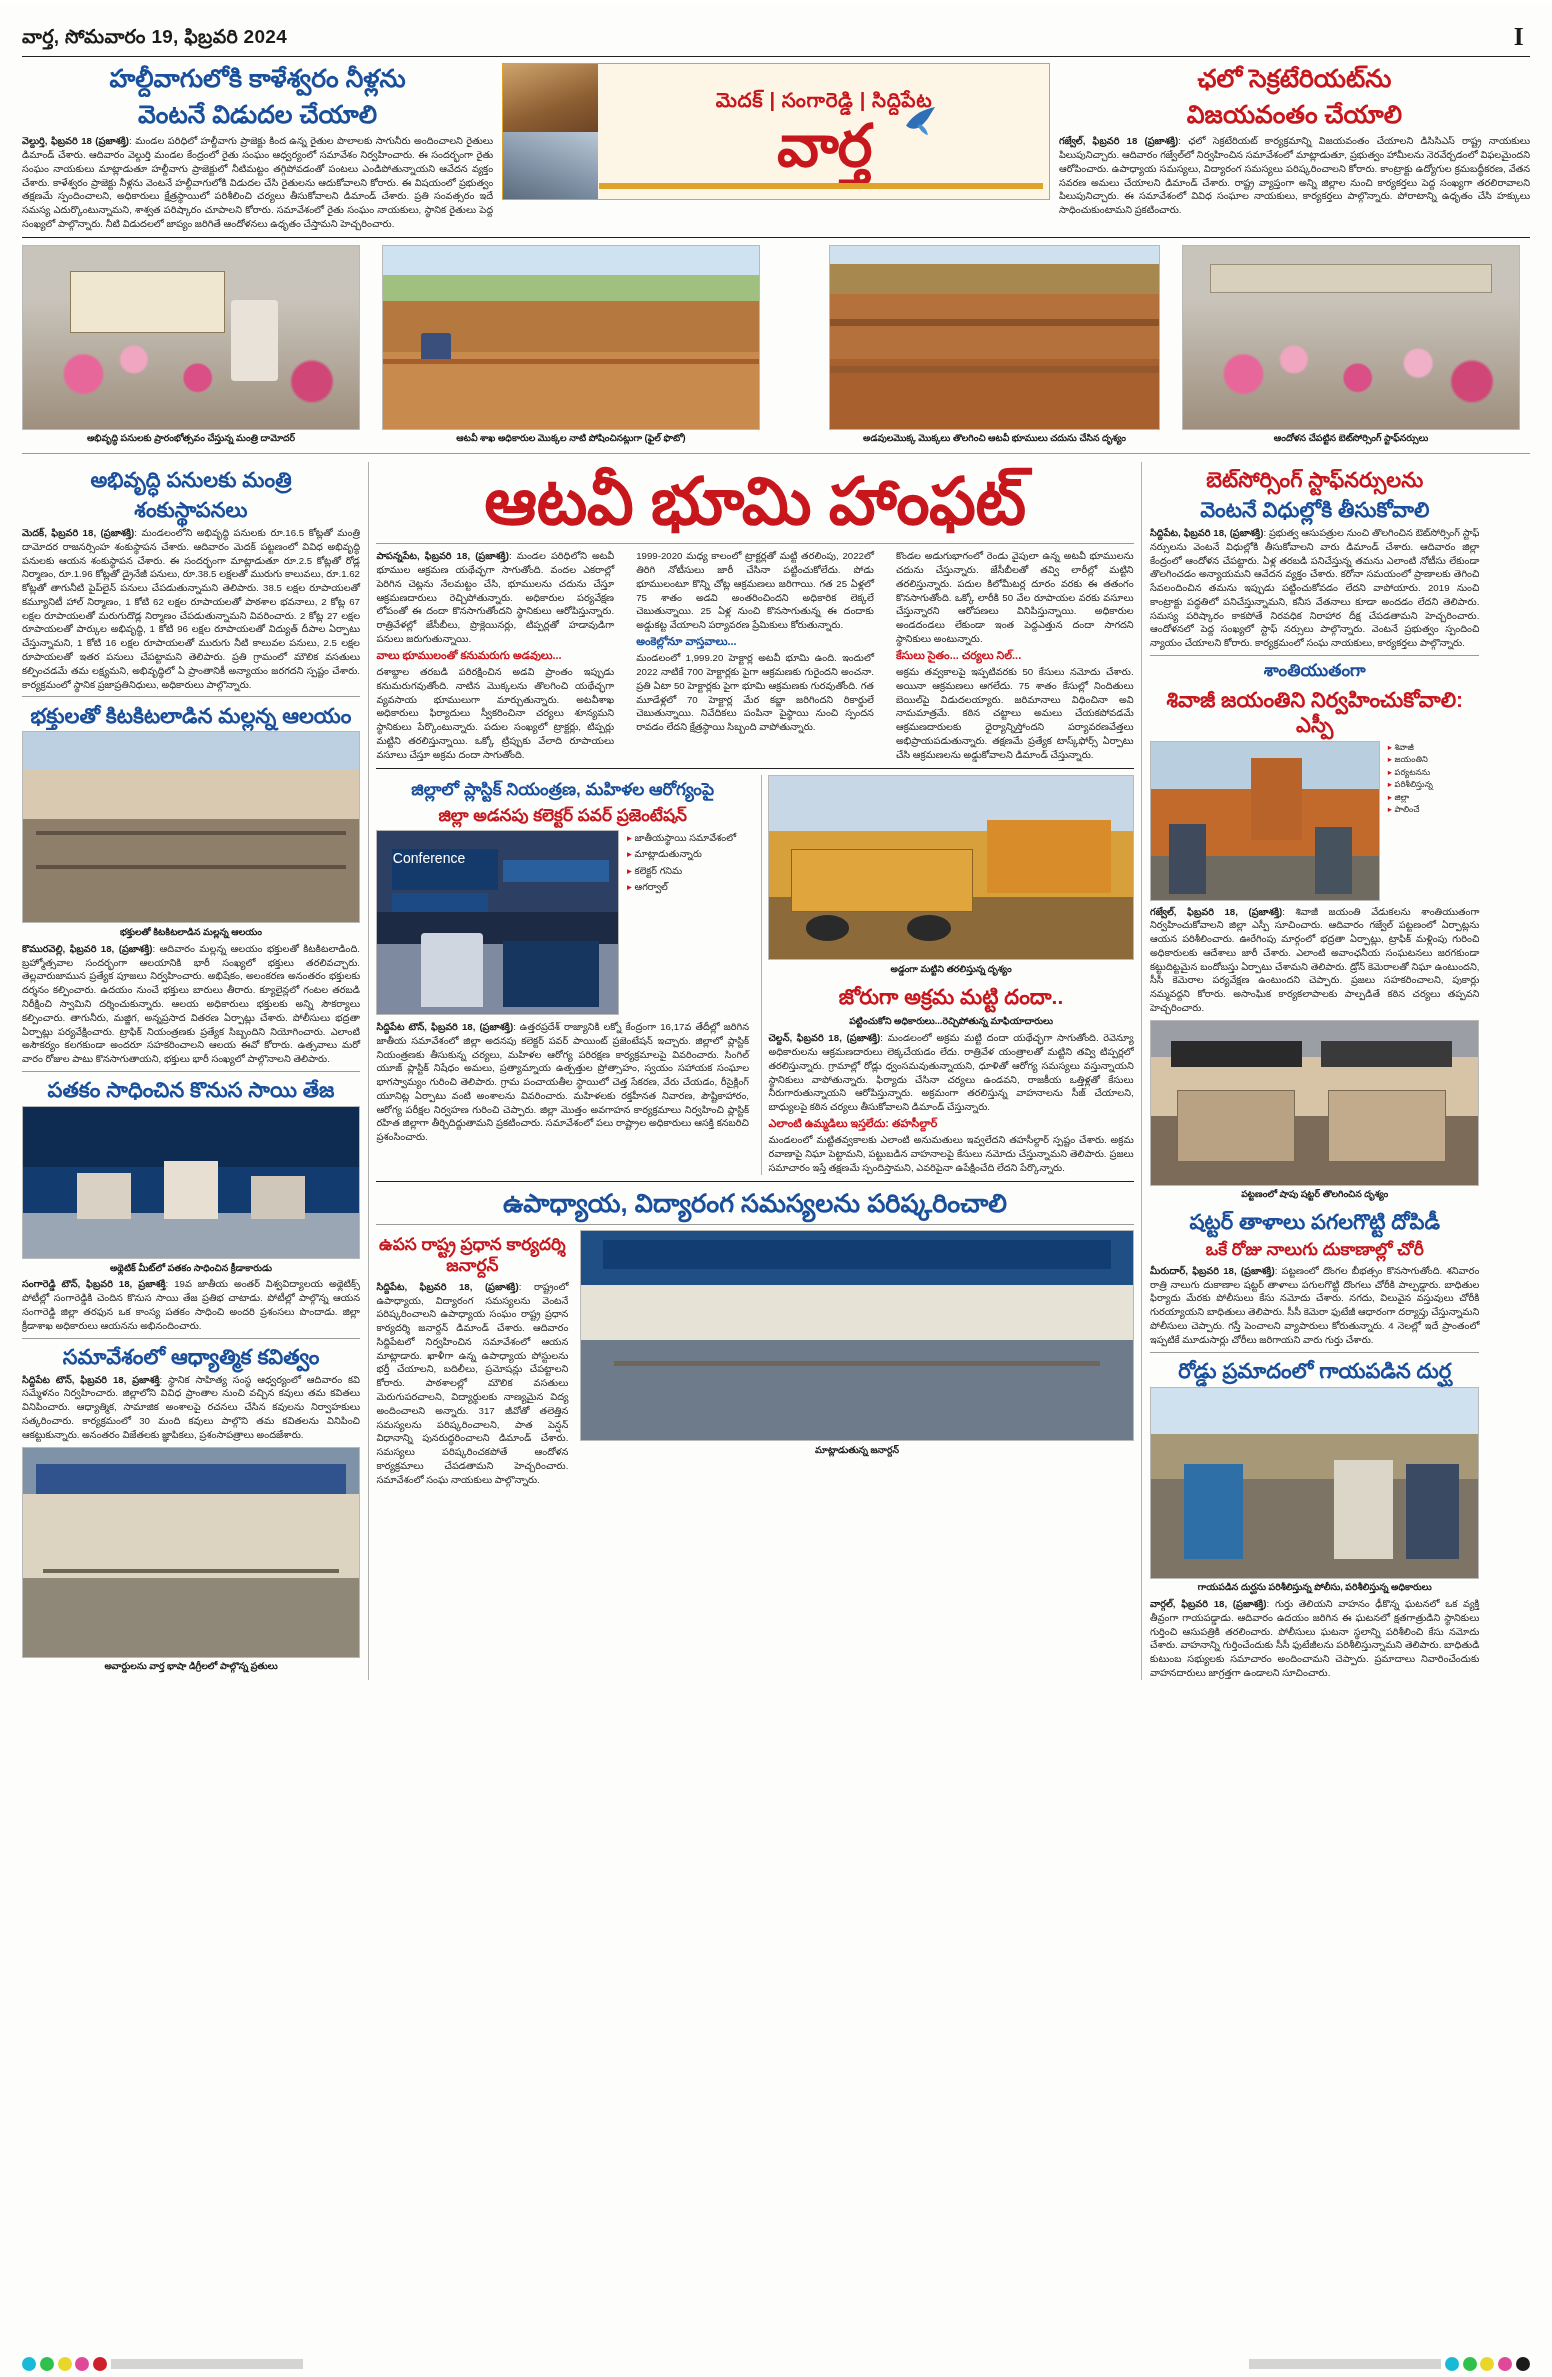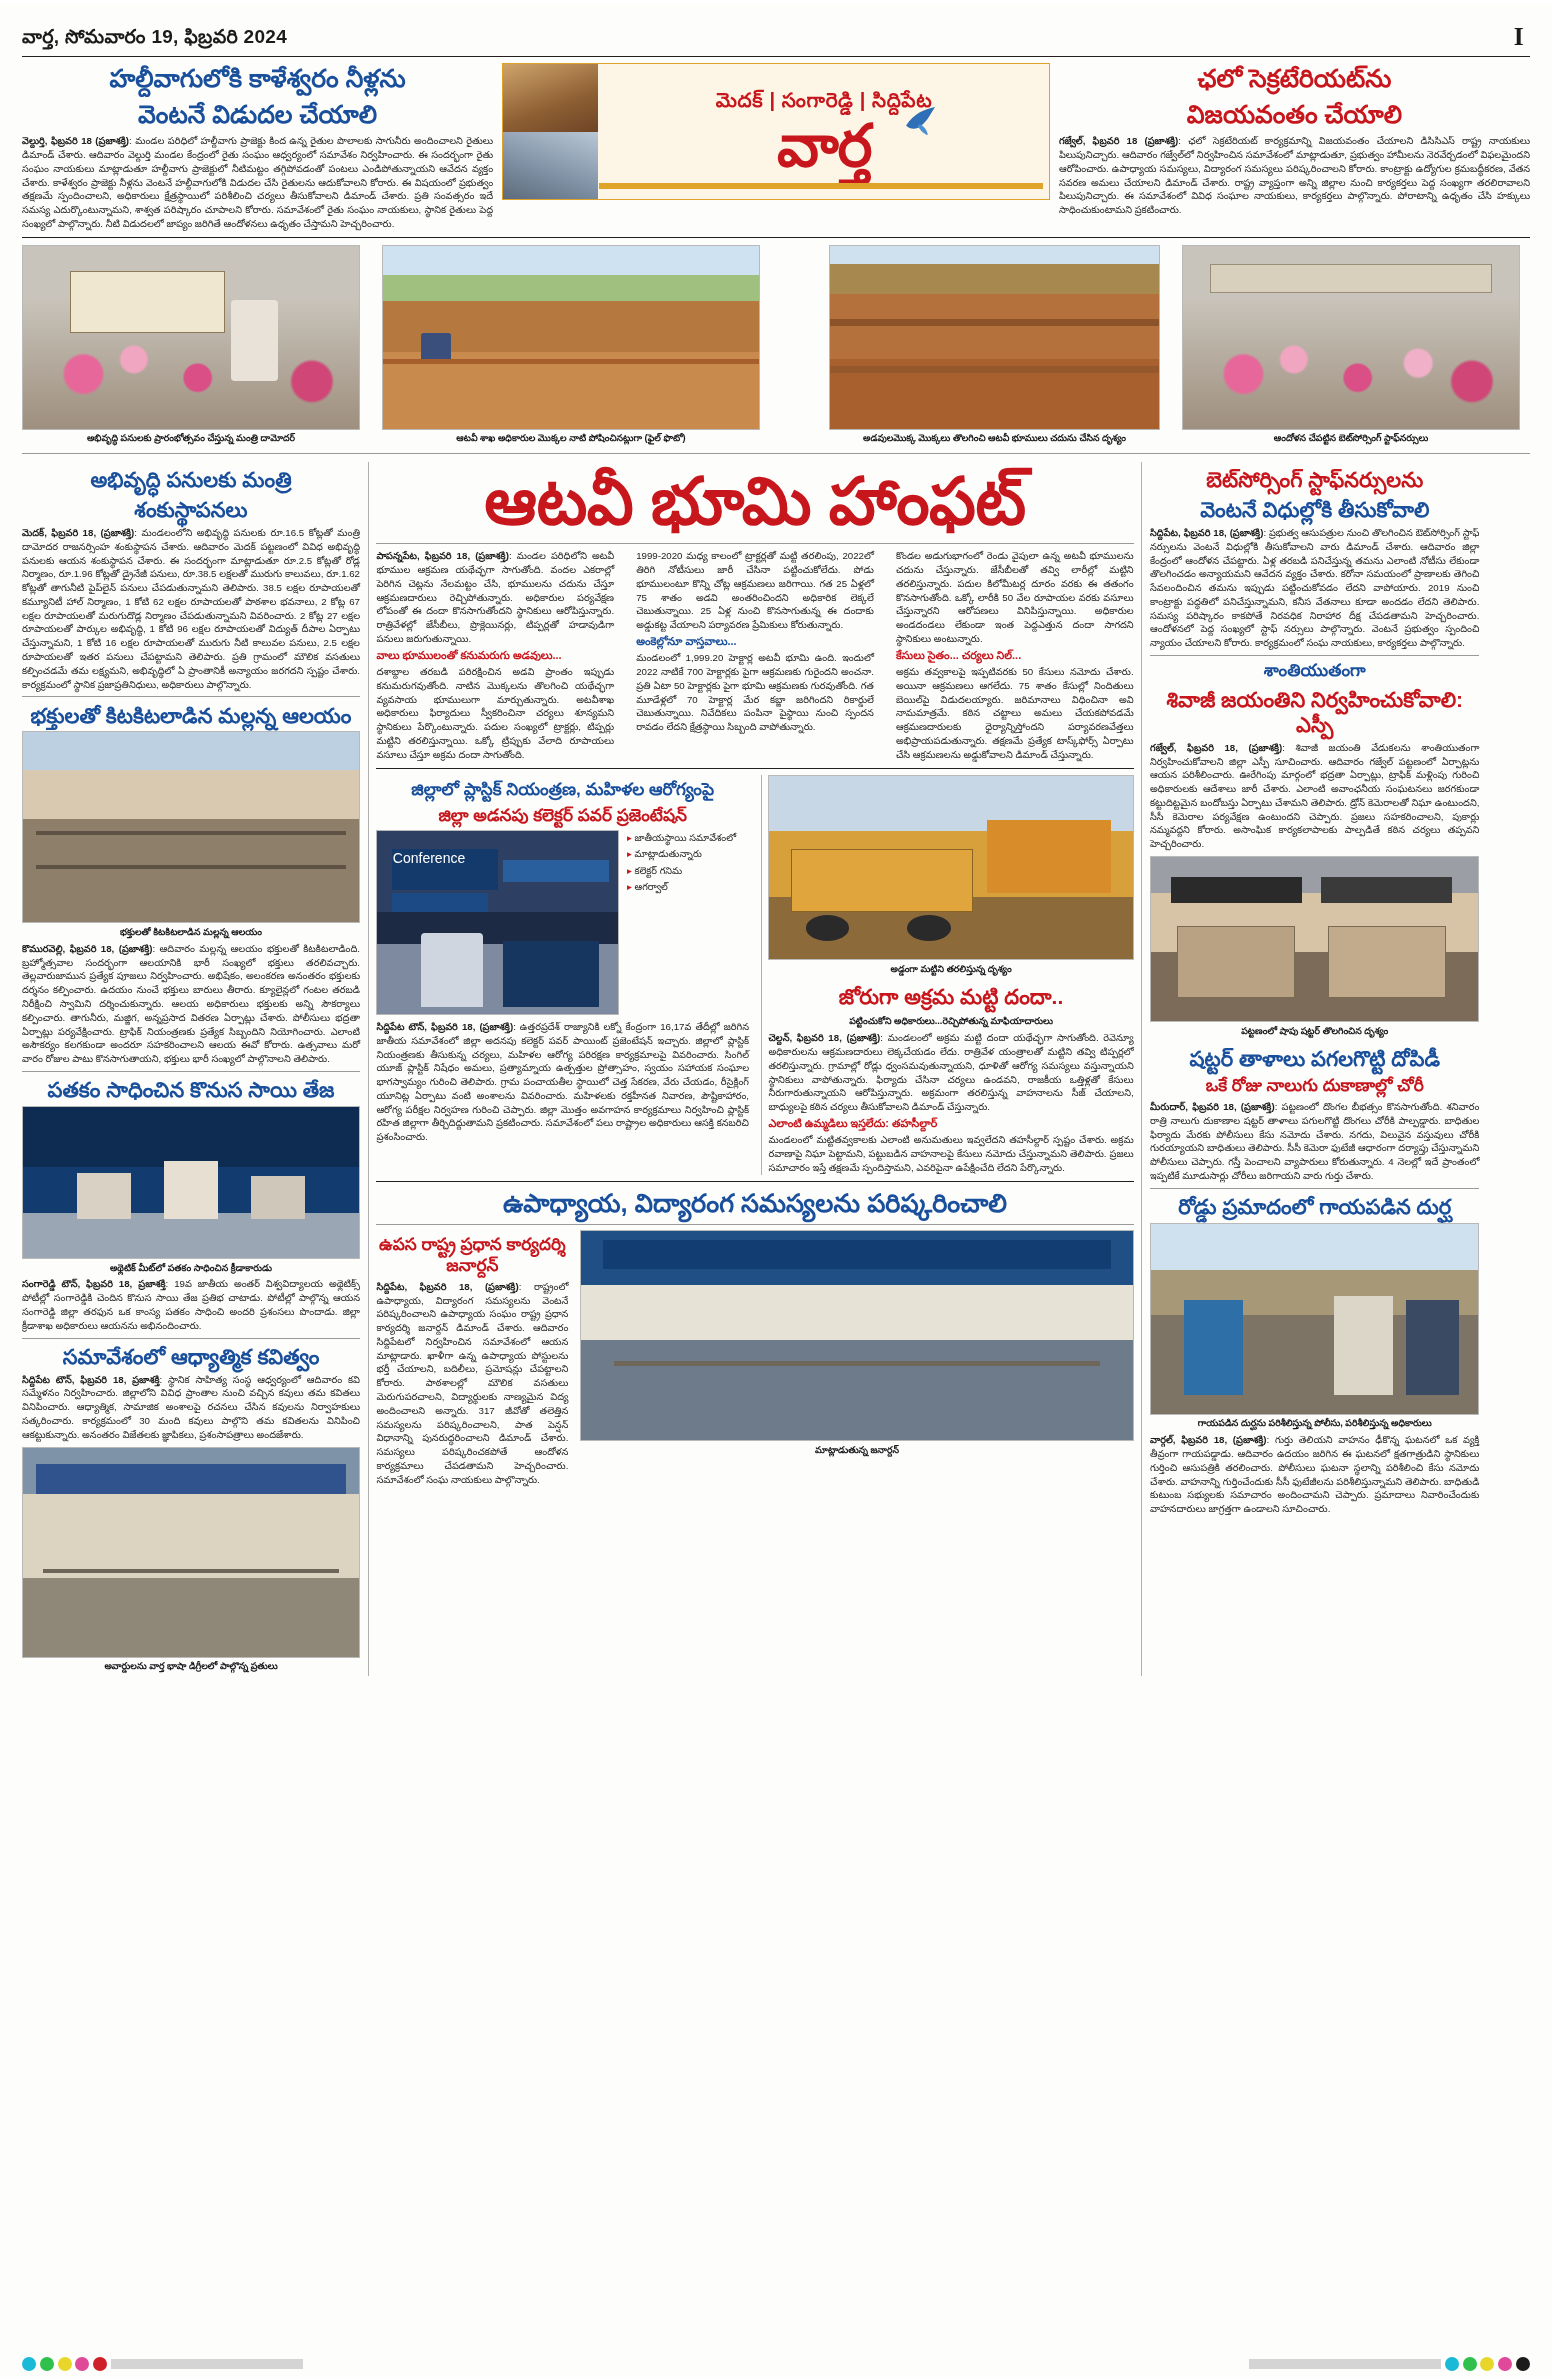--- a/index.html
+++ b/index.html
@@ -463,20 +463,35 @@
       <div class="sec-head">వెంటనే విధుల్లోకి తీసుకోవాలి</div>
       <div class="body-text">
         <span class="dateline">సిద్దిపేట, ఫిబ్రవరి 18, (ప్రజాశక్తి)</span><span>: ప్రభుత్వ ఆసుపత్రుల నుంచి తొలగించిన ఔట్‌సోర్సింగ్ స్టాఫ్ నర్సులను వెంటనే విధుల్లోకి తీసుకోవాలని వారు డిమాండ్ చేశారు. ఆదివారం జిల్లా కేంద్రంలో ఆందోళన చేపట్టారు. ఏళ్ల తరబడి పనిచేస్తున్న తమను ఎలాంటి నోటీసు లేకుండా తొలగించడం అన్యాయమని ఆవేదన వ్యక్తం చేశారు. కరోనా సమయంలో ప్రాణాలకు తెగించి సేవలందించిన తమను ఇప్పుడు పట్టించుకోవడం లేదని వాపోయారు. 2019 నుంచి కాంట్రాక్టు పద్ధతిలో పనిచేస్తున్నామని, కనీస వేతనాలు కూడా అందడం లేదని తెలిపారు. సమస్య పరిష్కారం కాకపోతే నిరవధిక నిరాహార దీక్ష చేపడతామని హెచ్చరించారు. ఆందోళనలో పెద్ద సంఖ్యలో స్టాఫ్ నర్సులు పాల్గొన్నారు. వెంటనే ప్రభుత్వం స్పందించి న్యాయం చేయాలని కోరారు. కార్యక్రమంలో సంఘ నాయకులు, కార్యకర్తలు పాల్గొన్నారు.</span>
       </div>
 
       <div class="rule-thin"></div>
 
       <div class="sec-head small">శాంతియుతంగా</div>
       <div class="sec-head red">శివాజీ జయంతిని నిర్వహించుకోవాలి: ఎస్పీ</div>
 
+      <div class="cols2" style="gap:5.1px;">
+        <div class="photo ph-statue" style="width:230px;height:160px;">
+          <div style="position:absolute;left:44%;top:10%;width:22%;height:52%;background:#b8632a;"></div>
+          <div style="position:absolute;left:8%;top:52%;width:16%;height:44%;background:#3f4a5d;"></div>
+          <div style="position:absolute;left:72%;top:54%;width:16%;height:42%;background:#47525f;"></div>
+        </div>
+        <div class="photo-label-list" style="flex:1;font-size:8.3px;line-height:1.5;">
+          <div>శివాజీ</div>
+          <div>జయంతిని</div>
+          <div>పర్యటనను</div>
+          <div>పరిశీలిస్తున్న</div>
+          <div>జిల్లా</div>
+          <div>పాలించే</div>
+        </div>
+      </div>
 
       <div class="body-text" style="margin-top:3.8px;">
         <span class="dateline">గజ్వేల్, ఫిబ్రవరి 18, (ప్రజాశక్తి)</span><span>: శివాజీ జయంతి వేడుకలను శాంతియుతంగా నిర్వహించుకోవాలని జిల్లా ఎస్పీ సూచించారు. ఆదివారం గజ్వేల్ పట్టణంలో ఏర్పాట్లను ఆయన పరిశీలించారు. ఊరేగింపు మార్గంలో భద్రతా ఏర్పాట్లు, ట్రాఫిక్ మళ్లింపు గురించి అధికారులకు ఆదేశాలు జారీ చేశారు. ఎలాంటి అవాంఛనీయ సంఘటనలు జరగకుండా కట్టుదిట్టమైన బందోబస్తు ఏర్పాటు చేశామని తెలిపారు. డ్రోన్ కెమెరాలతో నిఘా ఉంటుందని, సీసీ కెమెరాల పర్యవేక్షణ ఉంటుందని చెప్పారు. ప్రజలు సహకరించాలని, పుకార్లు నమ్మవద్దని కోరారు. అసాంఘిక కార్యకలాపాలకు పాల్పడితే కఠిన చర్యలు తప్పవని హెచ్చరించారు.</span>
       </div>
 
       <div class="photo ph-shop" style="height:166px;margin-top:5.1px;">
         <div style="position:absolute;left:6%;top:12%;width:40%;height:16%;background:#2a2a2a;"></div>
         <div style="position:absolute;left:52%;top:12%;width:40%;height:16%;background:#3a3a3a;"></div>
         <div style="position:absolute;left:8%;top:42%;width:36%;height:44%;background:#b9a183;border:1.3px solid #7b6a52;"></div>
         <div style="position:absolute;left:54%;top:42%;width:36%;height:44%;background:#c2ab8d;border:1.3px solid #7b6a52;"></div>

